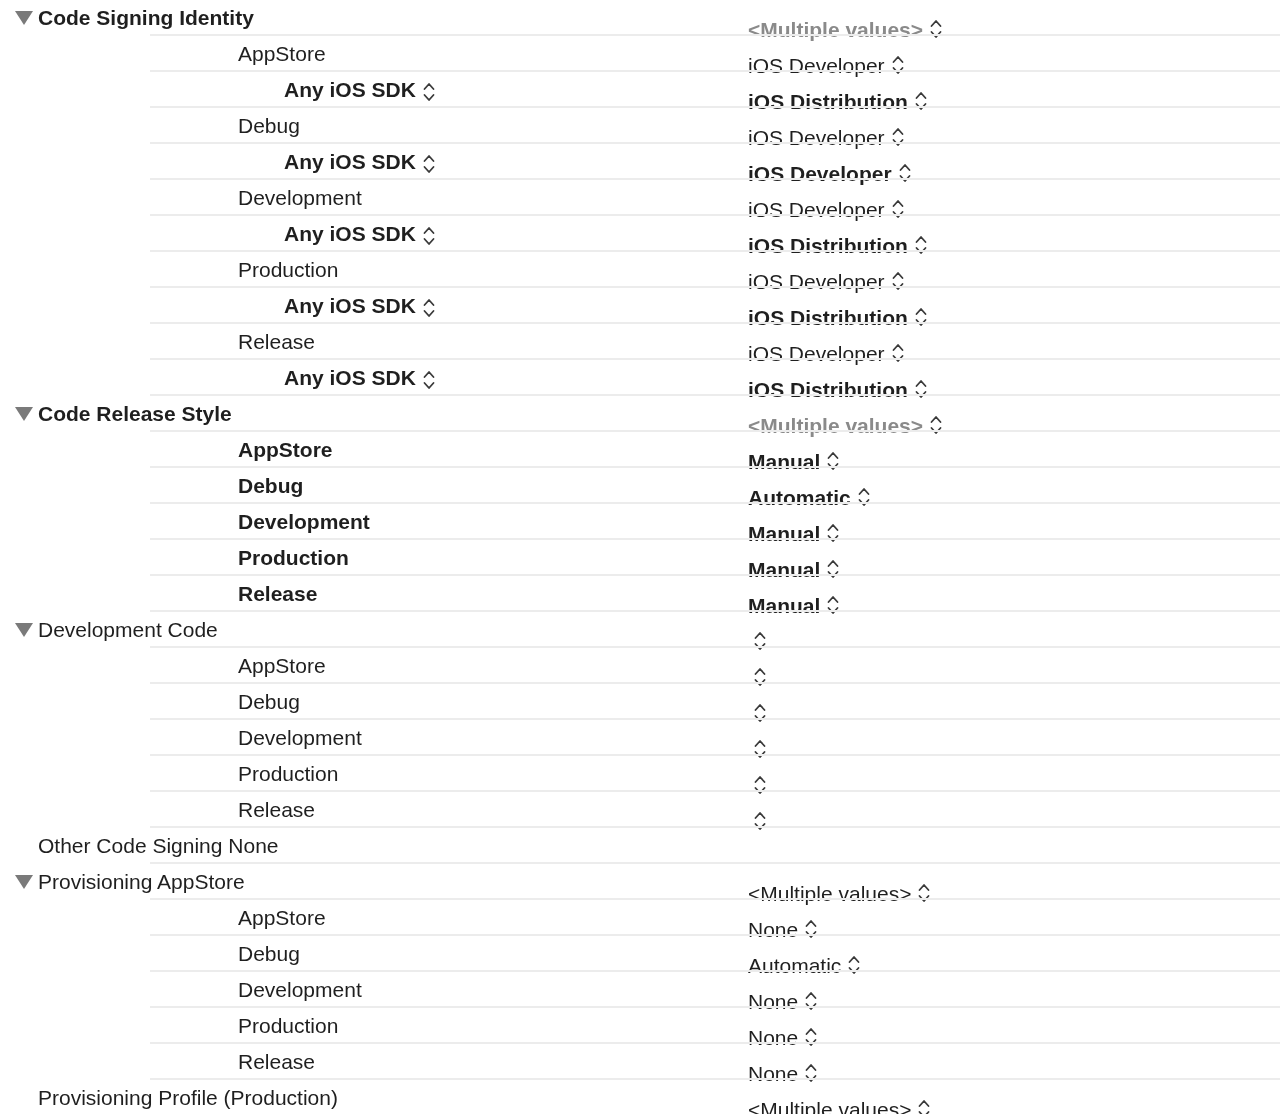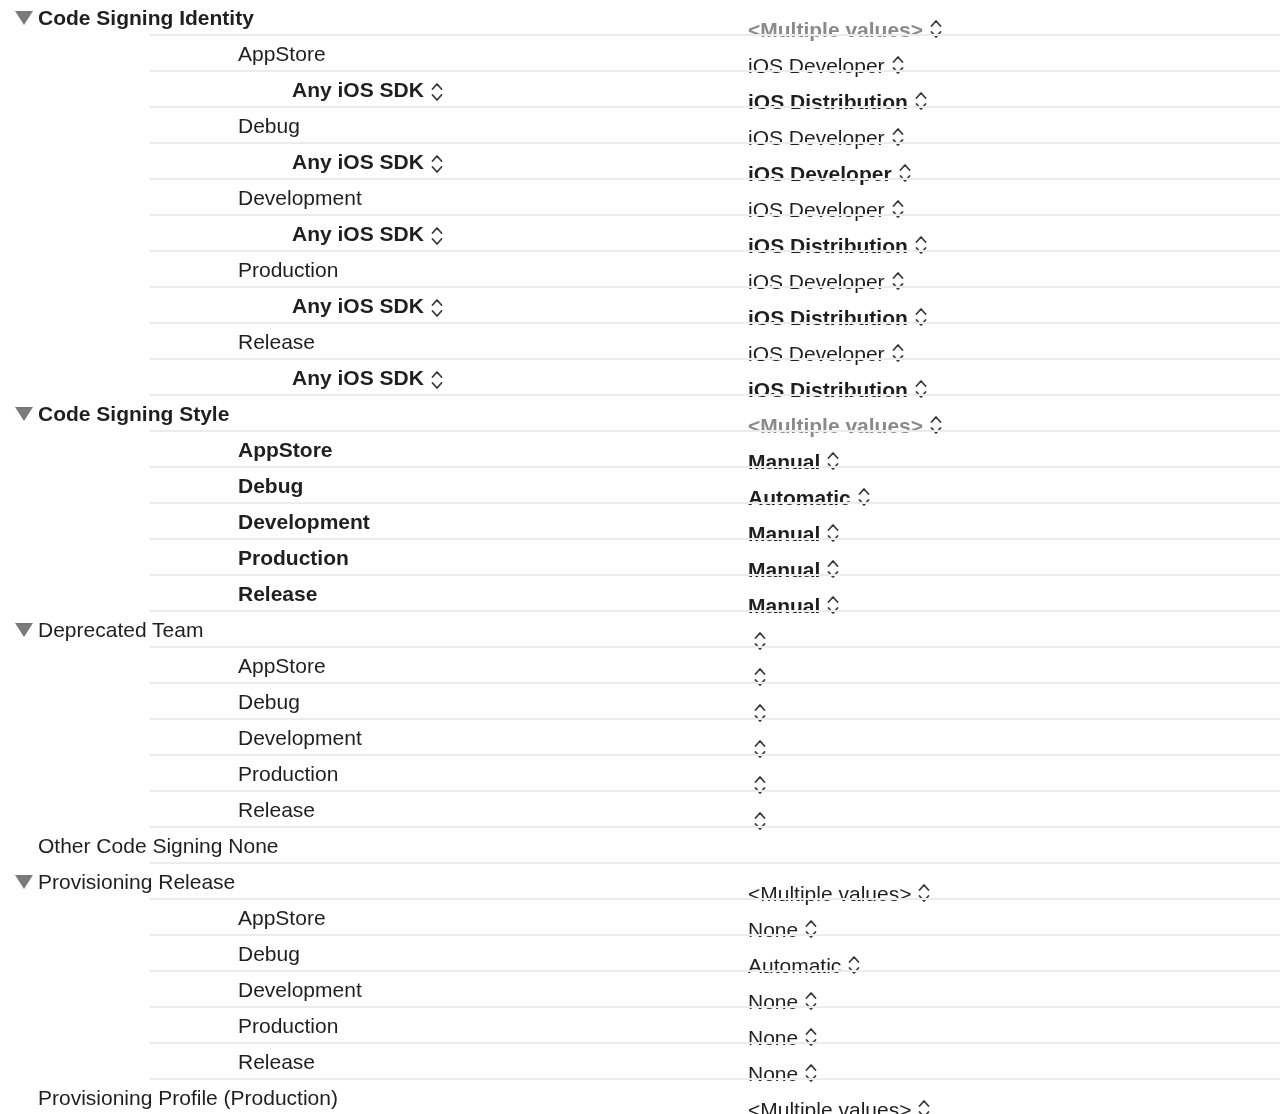--- a/index.html
+++ b/index.html
@@ -46,21 +46,21 @@
       cursor: pointer;
     }
     .label {
       position: absolute;
       top: 0;
       line-height: 36px;
       white-space: nowrap;
     }
     .lvl0 { left: 38px; }
     .lvl1 { left: 238px; text-align: right; }
-    .lvl2 { left: 292px; }
+    .lvl2 { left: 284px; }
     .value {
       position: absolute;
       left: 748px;
       top: 12px;
       line-height: 36px;
       white-space: nowrap;
       cursor: pointer;
     }
     .bold { font-weight: bold; }
     .muted { color: #8a8a8a; }
@@ -210,21 +210,21 @@
 </span></span>
       <span class="value bold"><span>iOS Distribution</span><span class="stepper">
   <svg width="12" height="22" viewBox="0 0 12 22">
     <polyline points="1.5,8 6,3 10.5,8" fill="none" stroke="#3a3a3a" stroke-width="1.8" stroke-linecap="round" stroke-linejoin="round"></polyline>
     <polyline points="1.5,14 6,19 10.5,14" fill="none" stroke="#3a3a3a" stroke-width="1.8" stroke-linecap="round" stroke-linejoin="round"></polyline>
   </svg>
 </span></span>
     </div>
     <div class="row">
       <span class="disclosure"></span>
-      <span class="label lvl0 bold"><span>Code Signing Style</span></span>
+      <span class="label lvl0 bold"><span>Code Release Style</span></span>
       <span class="value bold muted"><span>&lt;Multiple values&gt;</span><span class="stepper">
   <svg width="12" height="22" viewBox="0 0 12 22">
     <polyline points="1.5,8 6,3 10.5,8" fill="none" stroke="#3a3a3a" stroke-width="1.8" stroke-linecap="round" stroke-linejoin="round"></polyline>
     <polyline points="1.5,14 6,19 10.5,14" fill="none" stroke="#3a3a3a" stroke-width="1.8" stroke-linecap="round" stroke-linejoin="round"></polyline>
   </svg>
 </span></span>
     </div>
     <div class="row">
       <span class="label lvl1 bold"><span>AppStore</span></span>
       <span class="value bold"><span>Manual</span><span class="stepper">
@@ -265,21 +265,21 @@
       <span class="label lvl1 bold"><span>Release</span></span>
       <span class="value bold"><span>Manual</span><span class="stepper">
   <svg width="12" height="22" viewBox="0 0 12 22">
     <polyline points="1.5,8 6,3 10.5,8" fill="none" stroke="#3a3a3a" stroke-width="1.8" stroke-linecap="round" stroke-linejoin="round"></polyline>
     <polyline points="1.5,14 6,19 10.5,14" fill="none" stroke="#3a3a3a" stroke-width="1.8" stroke-linecap="round" stroke-linejoin="round"></polyline>
   </svg>
 </span></span>
     </div>
     <div class="row">
       <span class="disclosure"></span>
-      <span class="label lvl0"><span>Deprecated Team</span></span>
+      <span class="label lvl0"><span>Development Code</span></span>
       <span class="value empty"><span class="stepper">
   <svg width="12" height="22" viewBox="0 0 12 22">
     <polyline points="1.5,8 6,3 10.5,8" fill="none" stroke="#3a3a3a" stroke-width="1.8" stroke-linecap="round" stroke-linejoin="round"></polyline>
     <polyline points="1.5,14 6,19 10.5,14" fill="none" stroke="#3a3a3a" stroke-width="1.8" stroke-linecap="round" stroke-linejoin="round"></polyline>
   </svg>
 </span></span>
     </div>
     <div class="row">
       <span class="label lvl1"><span>AppStore</span></span>
       <span class="value empty"><span class="stepper">
@@ -323,21 +323,21 @@
     <polyline points="1.5,8 6,3 10.5,8" fill="none" stroke="#3a3a3a" stroke-width="1.8" stroke-linecap="round" stroke-linejoin="round"></polyline>
     <polyline points="1.5,14 6,19 10.5,14" fill="none" stroke="#3a3a3a" stroke-width="1.8" stroke-linecap="round" stroke-linejoin="round"></polyline>
   </svg>
 </span></span>
     </div>
     <div class="row">
       <span class="label lvl0"><span>Other Code Signing None</span></span>
     </div>
     <div class="row">
       <span class="disclosure"></span>
-      <span class="label lvl0"><span>Provisioning Release</span></span>
+      <span class="label lvl0"><span>Provisioning AppStore</span></span>
       <span class="value"><span>&lt;Multiple values&gt;</span><span class="stepper">
   <svg width="12" height="22" viewBox="0 0 12 22">
     <polyline points="1.5,8 6,3 10.5,8" fill="none" stroke="#3a3a3a" stroke-width="1.8" stroke-linecap="round" stroke-linejoin="round"></polyline>
     <polyline points="1.5,14 6,19 10.5,14" fill="none" stroke="#3a3a3a" stroke-width="1.8" stroke-linecap="round" stroke-linejoin="round"></polyline>
   </svg>
 </span></span>
     </div>
     <div class="row">
       <span class="label lvl1"><span>AppStore</span></span>
       <span class="value"><span>None</span><span class="stepper">

